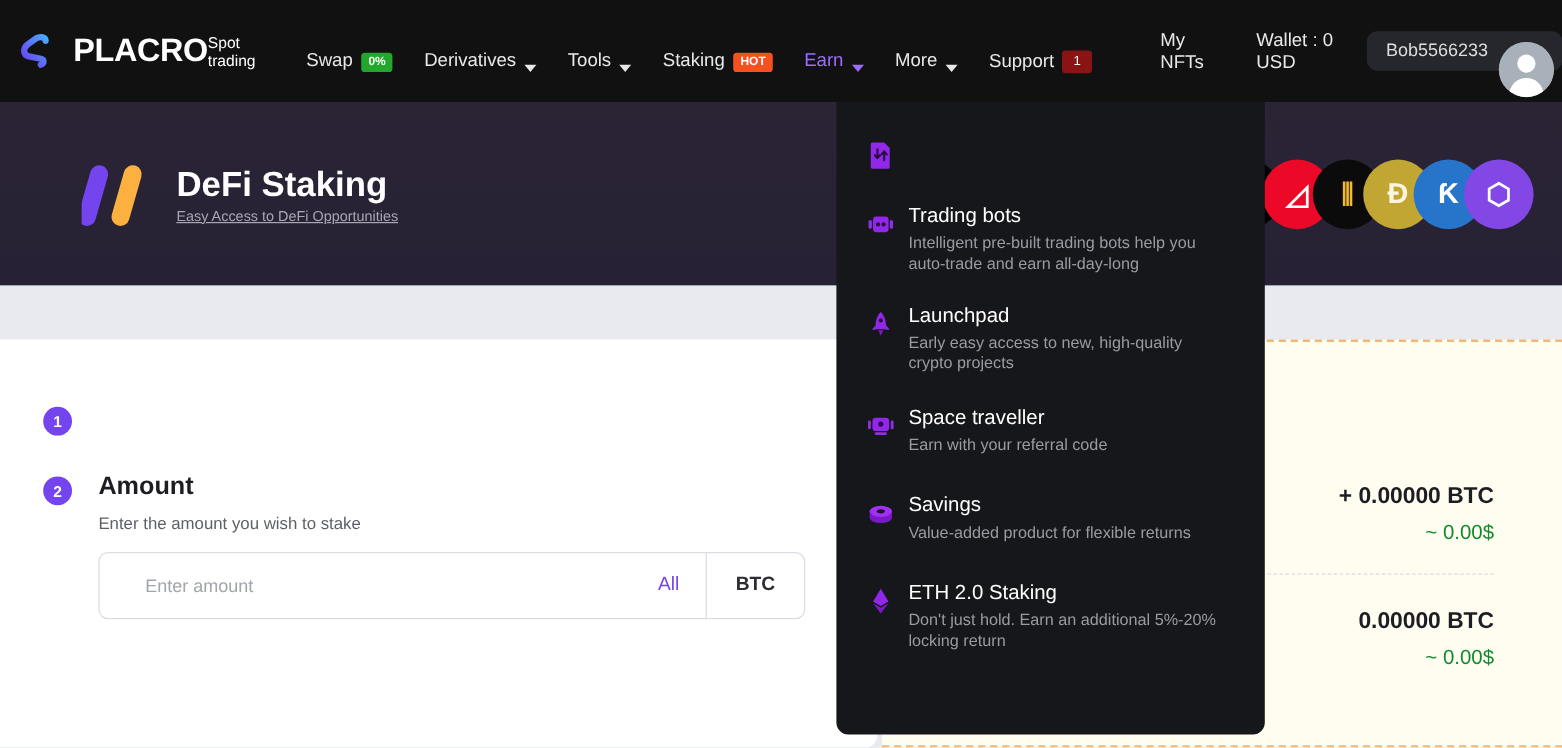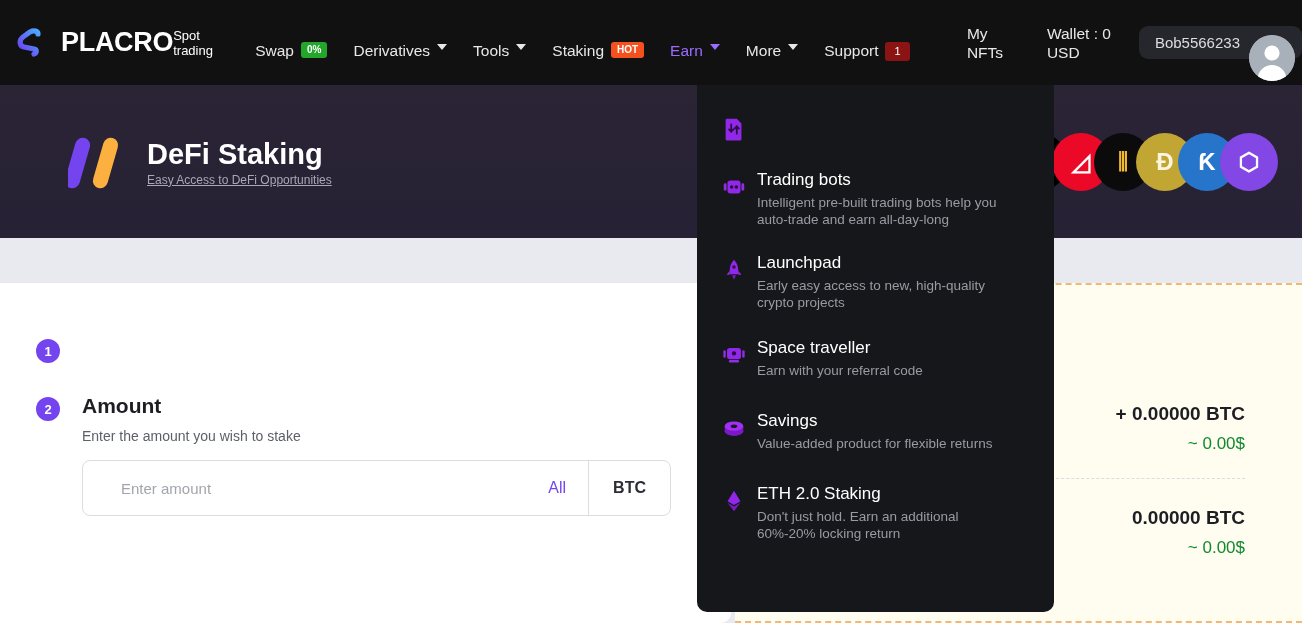--- a/index.html
+++ b/index.html
@@ -25,21 +25,21 @@
     color: #ffffff; font-size: 27px; font-weight: 700; letter-spacing: -0.3px;
     line-height: 30px;
   }
   .brand-sub {
     color: #ffffff; font-size: 13px; line-height: 15px; font-weight: 400;
     max-width: 46px; margin-top: 1px;
   }
 
   .nav { display: flex; align-items: center; margin-left: 36px; gap: 26px; flex: 1; }
   .nav-item {
-    display: flex; align-items: flex-start; gap: 7px;
+    display: flex; align-items: flex-end; gap: 7px;
     color: #e8e8ea; font-size: 15.5px; white-space: nowrap;
     cursor: pointer;
     margin-top: 17px;
   }
   .nav-item.active { color: #9b6cff; }
   .caret {
     width: 0; height: 0; border-left: 5.5px solid transparent;
     border-right: 5.5px solid transparent; border-top: 6.5px solid currentColor;
     display: inline-block; margin-top: 2px;
   }
@@ -390,19 +390,19 @@
 
     <div class="menu-item">
       <span class="mi-icon">
         <svg viewBox="0 0 28 28" width="24" height="26">
           <path d="M14 2 L21.5 14.2 L14 18.6 L6.5 14.2 z" fill="#9127e8"></path>
           <path d="M14 20.3 L21.5 15.9 L14 26 L6.5 15.9 z" fill="#7b19c8"></path>
         </svg>
       </span>
       <span class="mi-text">
         <span class="mi-title">ETH 2.0 Staking</span>
-        <div class="mi-desc" style="max-width:262px;">Don't just hold. Earn an additional 60%-20% locking return</div>
+        <div class="mi-desc" style="max-width:262px;">Don't just hold. Earn an additional 5%-20% locking return</div>
       </span>
     </div>
 
   </div>
 
 </div>
 
 </body></html>

